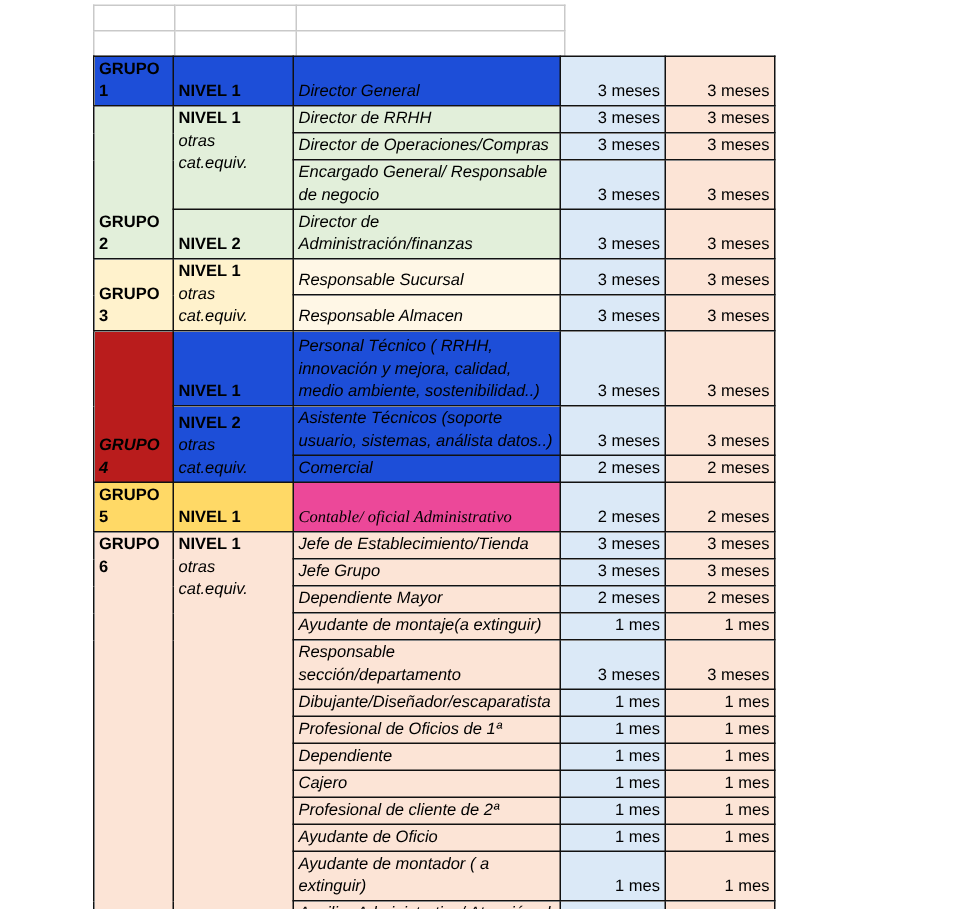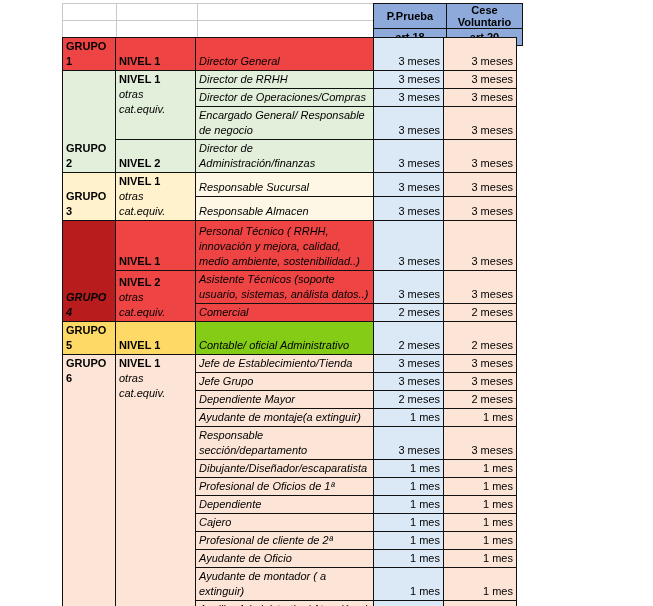--- a/index.html
+++ b/index.html
@@ -20,27 +20,27 @@
   #main td{border:1px solid #111;padding:1px 3px;font-size:11px;vertical-align:bottom;
            overflow:hidden;line-height:15px;color:#000;}
   td.k-grupo{font-weight:bold;vertical-align:middle;padding-left:2px;}
   td.k-nivel{font-weight:bold;}
   td.k-nivel .line2{display:block;font-weight:normal;font-style:italic;}
   td.k-nivel .line1{display:block;}
   td.k-desc{font-style:italic;color:#44546A;}
   td.k-val{font-weight:normal;color:#17375E;text-align:right;padding-bottom:2px;}
   #main td.va-top{vertical-align:top;}
 
-  .bg-w{background:#ef4444;}
+  .bg-w{background:#1d4ed8;}
   .bg-grn{background:#E2EFDA;}
   .bg-crm{background:#FFF2CC;}
   .bg-crm2{background:#FFF7E6;}
   .bg-blu{background:#b91c1c;font-style:italic;}
   .bg-gld{background:#FFD966;}
-  .bg-gld2{background:#84cc16;}
+  .bg-gld2{background:#ec4899;font-family:Liberation Serif, serif;}
   .bg-pch{background:#FCE4D6;}
   .bg-d{background:#DBE9F7;}
   .bg-e{background:#FCE4D6;}
 </style>
 </head>
 <body>
 
 <div id="screen">
 
   <table id="ghost">
@@ -51,32 +51,20 @@
       <td style="width:178px"></td>
     </tr>
     <tr style="height:17px">
       <td></td>
       <td></td>
       <td></td>
     </tr>
   </tbody>
     </table>
 
-  <table id="hdr">
-    <tbody>
-        <tr style="height:17px">
-      <td style="width:70px">P.Prueba</td>
-      <td style="width:73px">Cese Voluntario</td>
-    </tr>
-    <tr style="height:17px">
-      <td>art.18</td>
-      <td>art.20</td>
-    </tr>
-  </tbody>
-    </table>
 
   <table id="main">
     <colgroup>
       <col style="width:53px">
         <col style="width:80px">
         <col style="width:178px">
       <col style="width:70px">
         <col style="width:73px">
     </colgroup>
     <tbody id="main-body">

